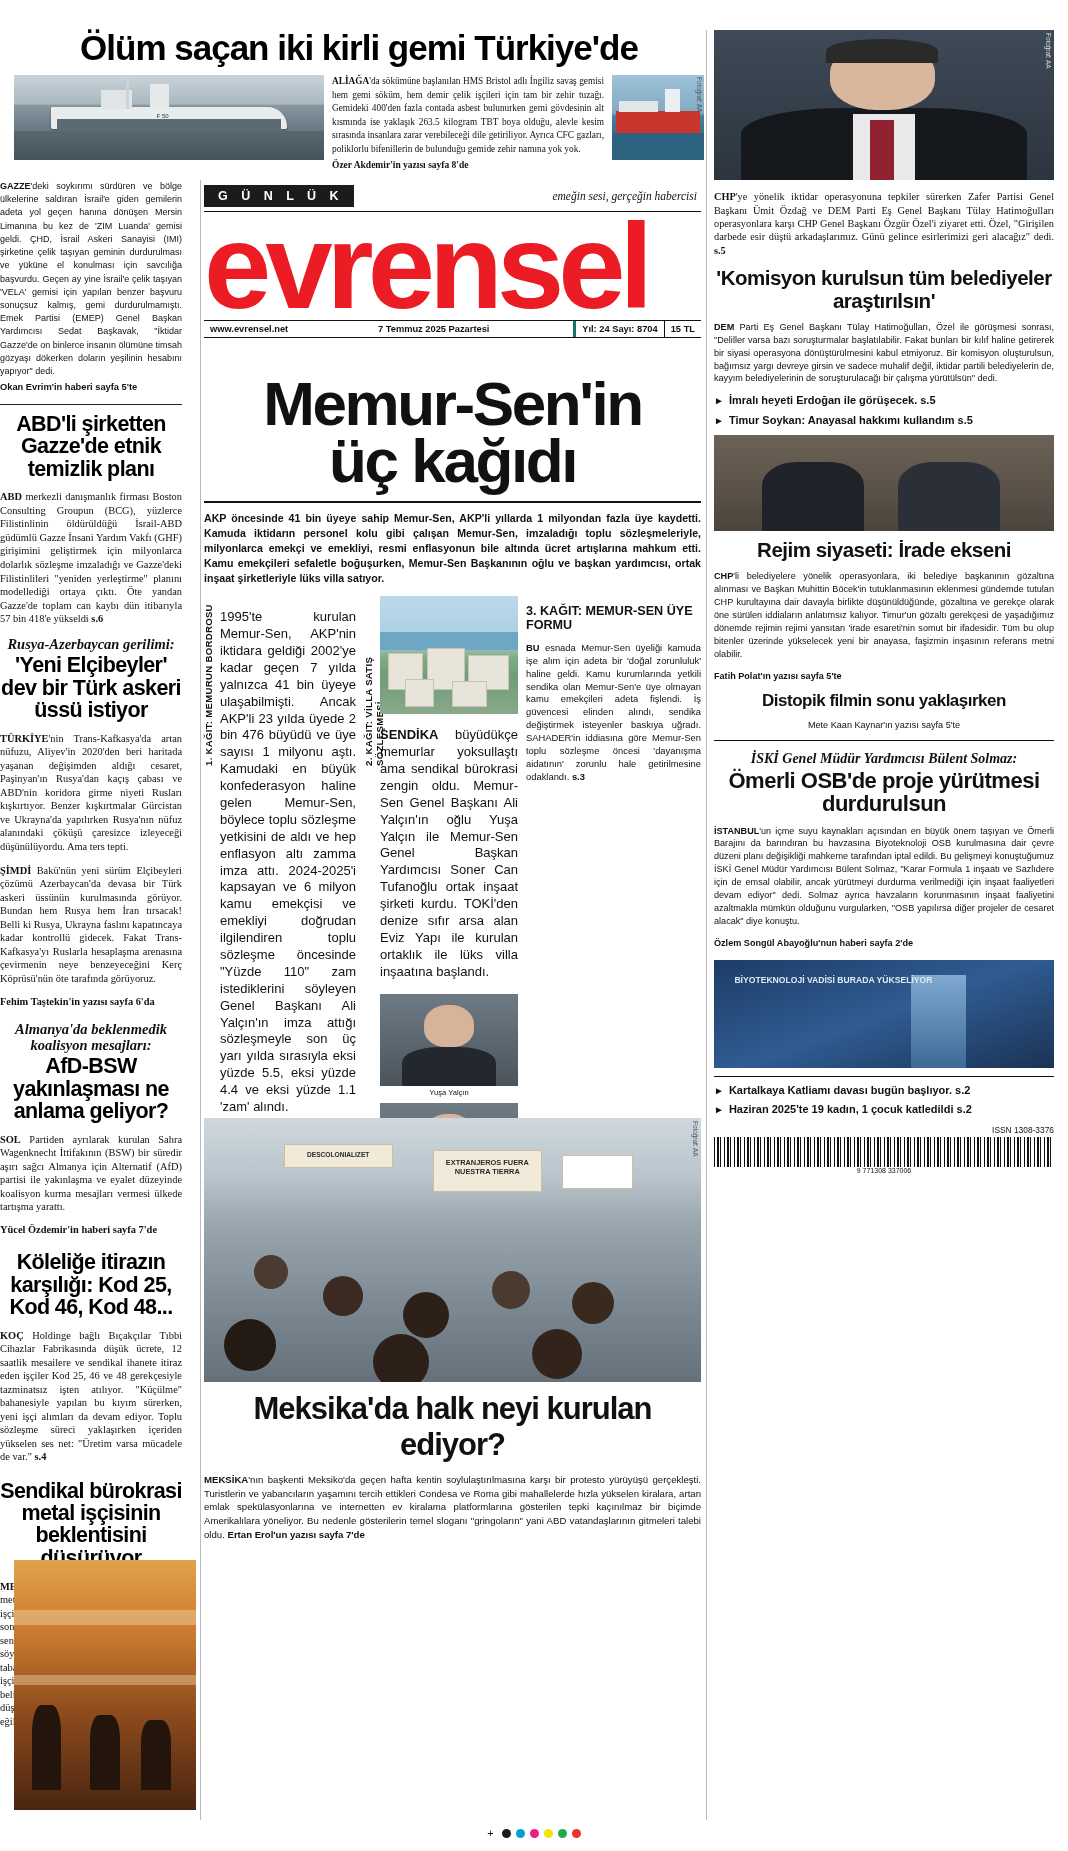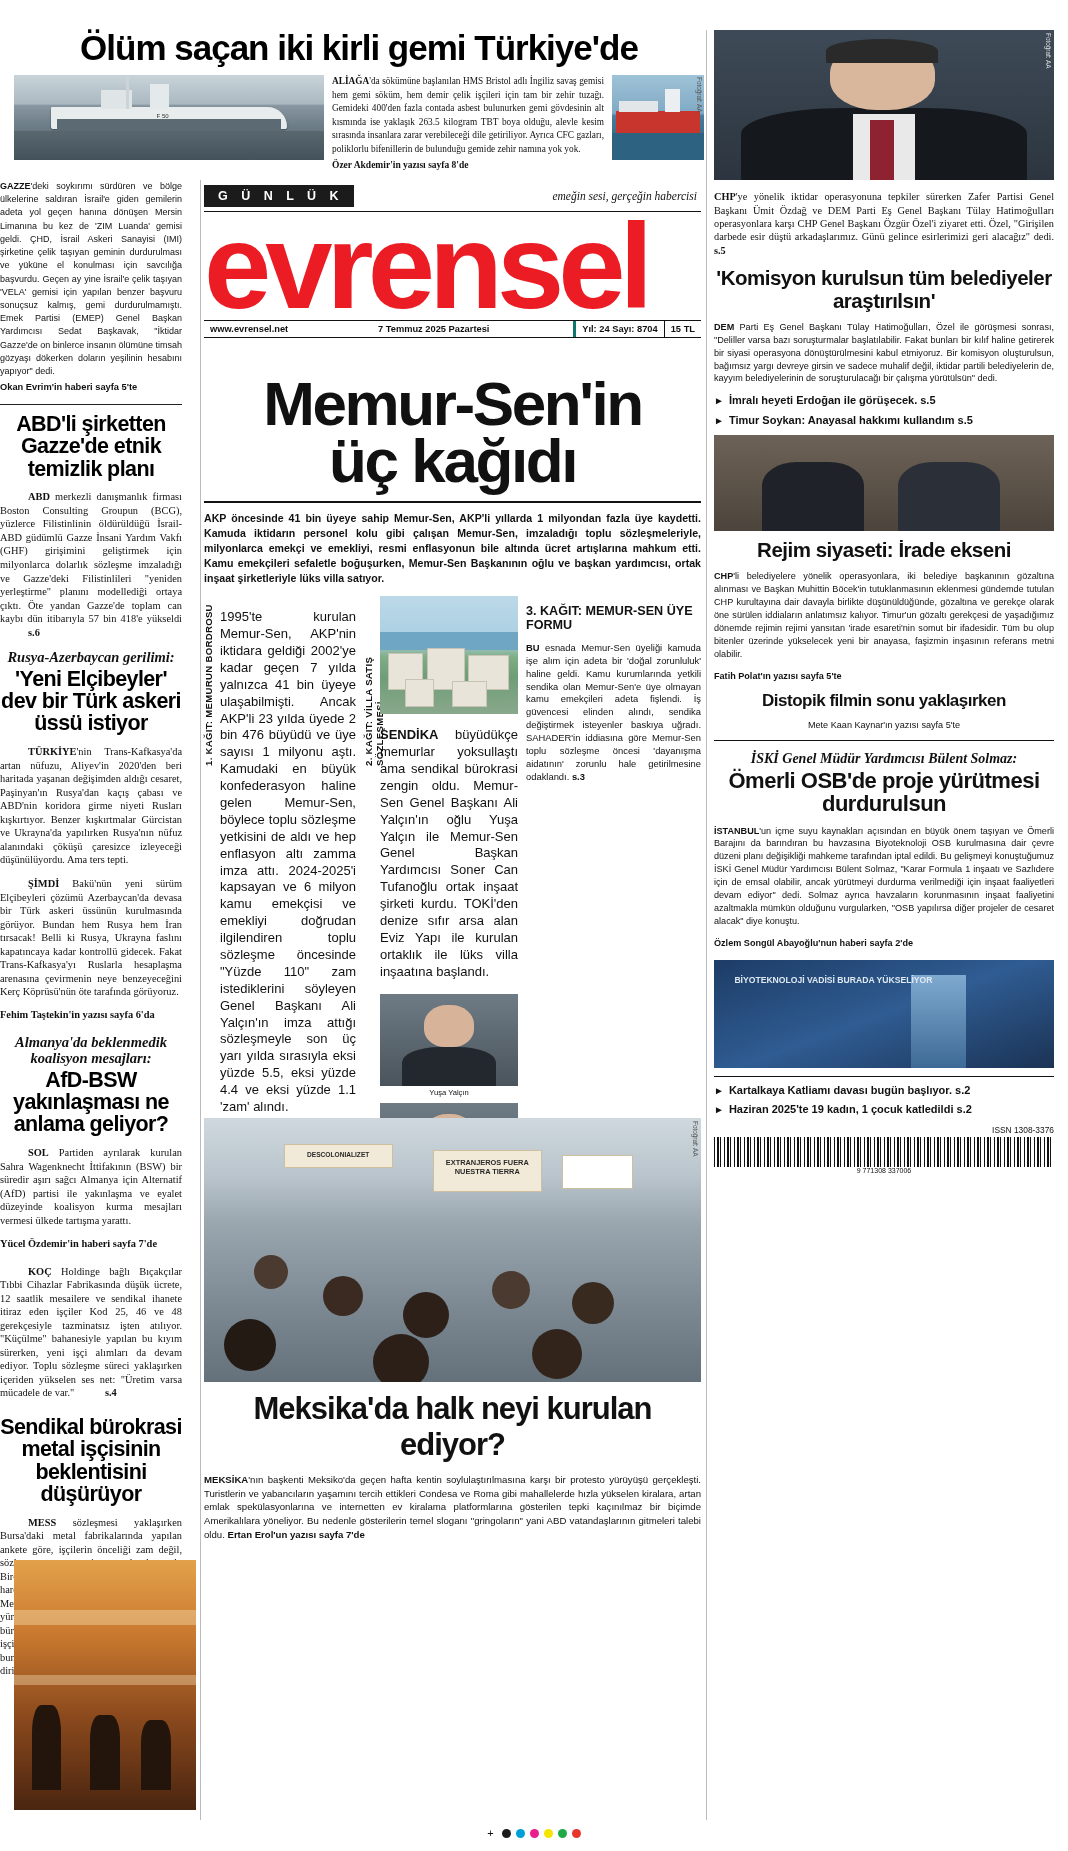--- a/index.html
+++ b/index.html
@@ -205,21 +205,21 @@
     letter-spacing: -0.6px;
     margin: 0 0 5px 0;
     color: #000;
   }
   .serif-body {
     font-family: "Liberation Serif", serif;
     font-size: 10.4px;
     line-height: 1.3;
     text-align: justify;
   }
-  .serif-body b { font-weight: bold; margin-left: 28px; }
+  .serif-body b { font-weight: bold; }
 
   
   .masthead {
     position: absolute;
     left: 204px;
     top: 185px;
     width: 497px;
   }
   .mast-top {
     display: flex;
@@ -733,20 +733,21 @@
     </div>
 
     <div style="margin-top:14px;">
       <div class="col-kicker">Almanya'da beklenmedik koalisyon mesajları:</div>
       <h2 class="col-head">AfD-BSW yakınlaşması ne anlama geliyor?</h2>
       <p class="serif-body"><b>SOL</b><span> Partiden ayrılarak kurulan Sahra Wagenknecht İttifakının (BSW) bir süredir aşırı sağcı Almanya için Alternatif (AfD) partisi ile yakınlaşma ve eyalet düzeyinde koalisyon kurma mesajları vermesi ülkede tartışma yarattı.</span></p>
       <span class="byline-bold" style="font-family:'Liberation Serif',serif;font-size:10.4px;">Yücel Özdemir'in haberi sayfa 7'de</span>
     </div>
 
     <div style="margin-top:16px;">
+      <h2 class="col-head">Köleliğe itirazın karşılığı: Kod 25, Kod 46, Kod 48...</h2>
       <p class="serif-body"><b>KOÇ</b><span> Holdinge bağlı Bıçakçılar Tıbbi Cihazlar Fabrikasında düşük ücrete, 12 saatlik mesailere ve sendikal ihanete itiraz eden işçiler Kod 25, 46 ve 48 gerekçesiyle tazminatsız işten atılıyor. "Küçülme" bahanesiyle yapılan bu kıyım sürerken, yeni işçi alımları da devam ediyor. Toplu sözleşme süreci yaklaşırken içeriden yükselen ses net: "Üretim varsa mücadele de var."</span> <b>s.4</b></p>
     </div>
 
     <div style="margin-top:16px;">
       <h2 class="col-head">Sendikal bürokrasi metal işçisinin beklentisini düşürüyor</h2>
       <p class="serif-body"><b>MESS</b><span> sözleşmesi yaklaşırken Bursa'daki metal fabrikalarında yapılan ankete göre, işçilerin önceliği zam değil, sözleşme sonrası işten çıkarılmamak. Birçok işçi, sendikanın patronla birlikte hareket ettiğini söylüyor. İşçiler, Türk Metal'in süreci tabandan kopuk yürüttüğünü, kararların işçilerle değil bürokrasiyle alındığını belirtiyor. Bu da işçinin zam beklentisini düşürüyor. Tüm bunlara rağmen, mücadele eğilimi de hâlâ diri.</span> <b>s.4</b></p>
     </div>
   </div>
 
   <div class="factory-photo">

